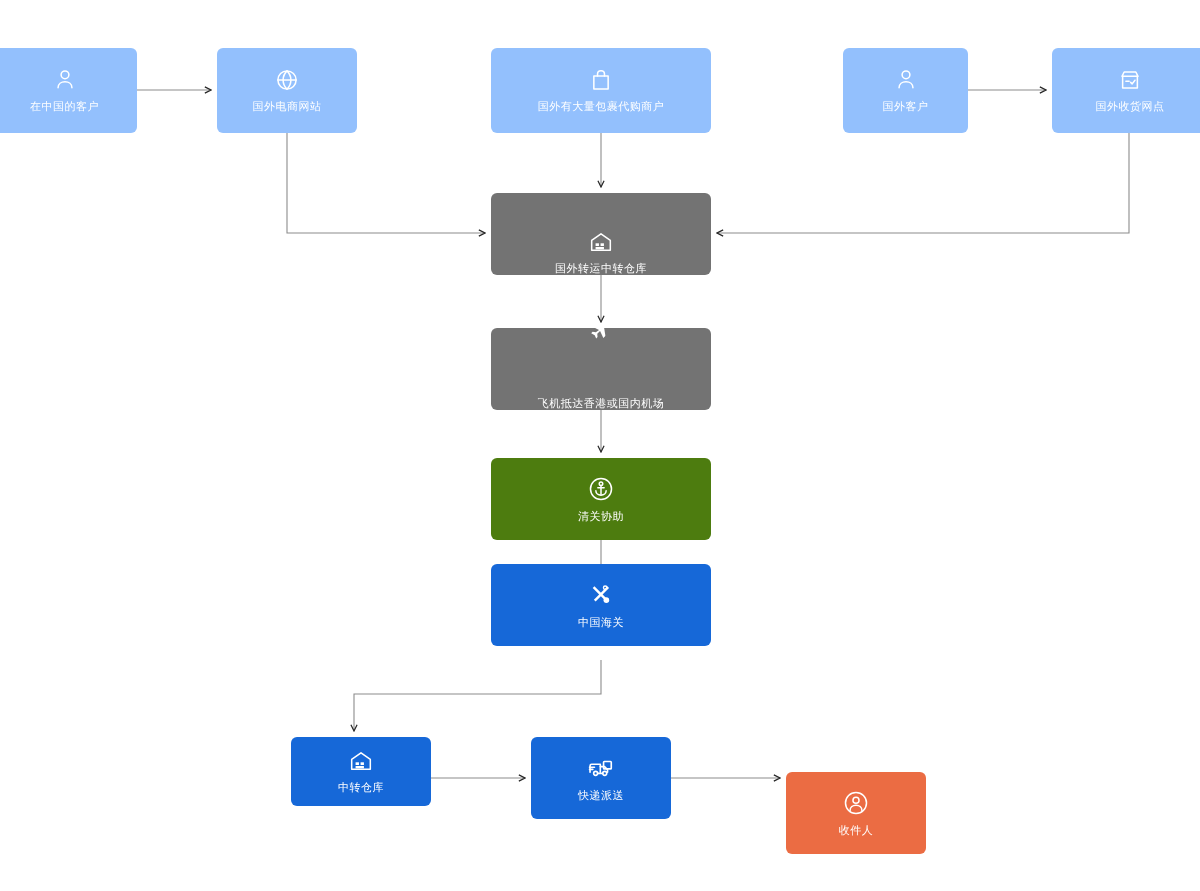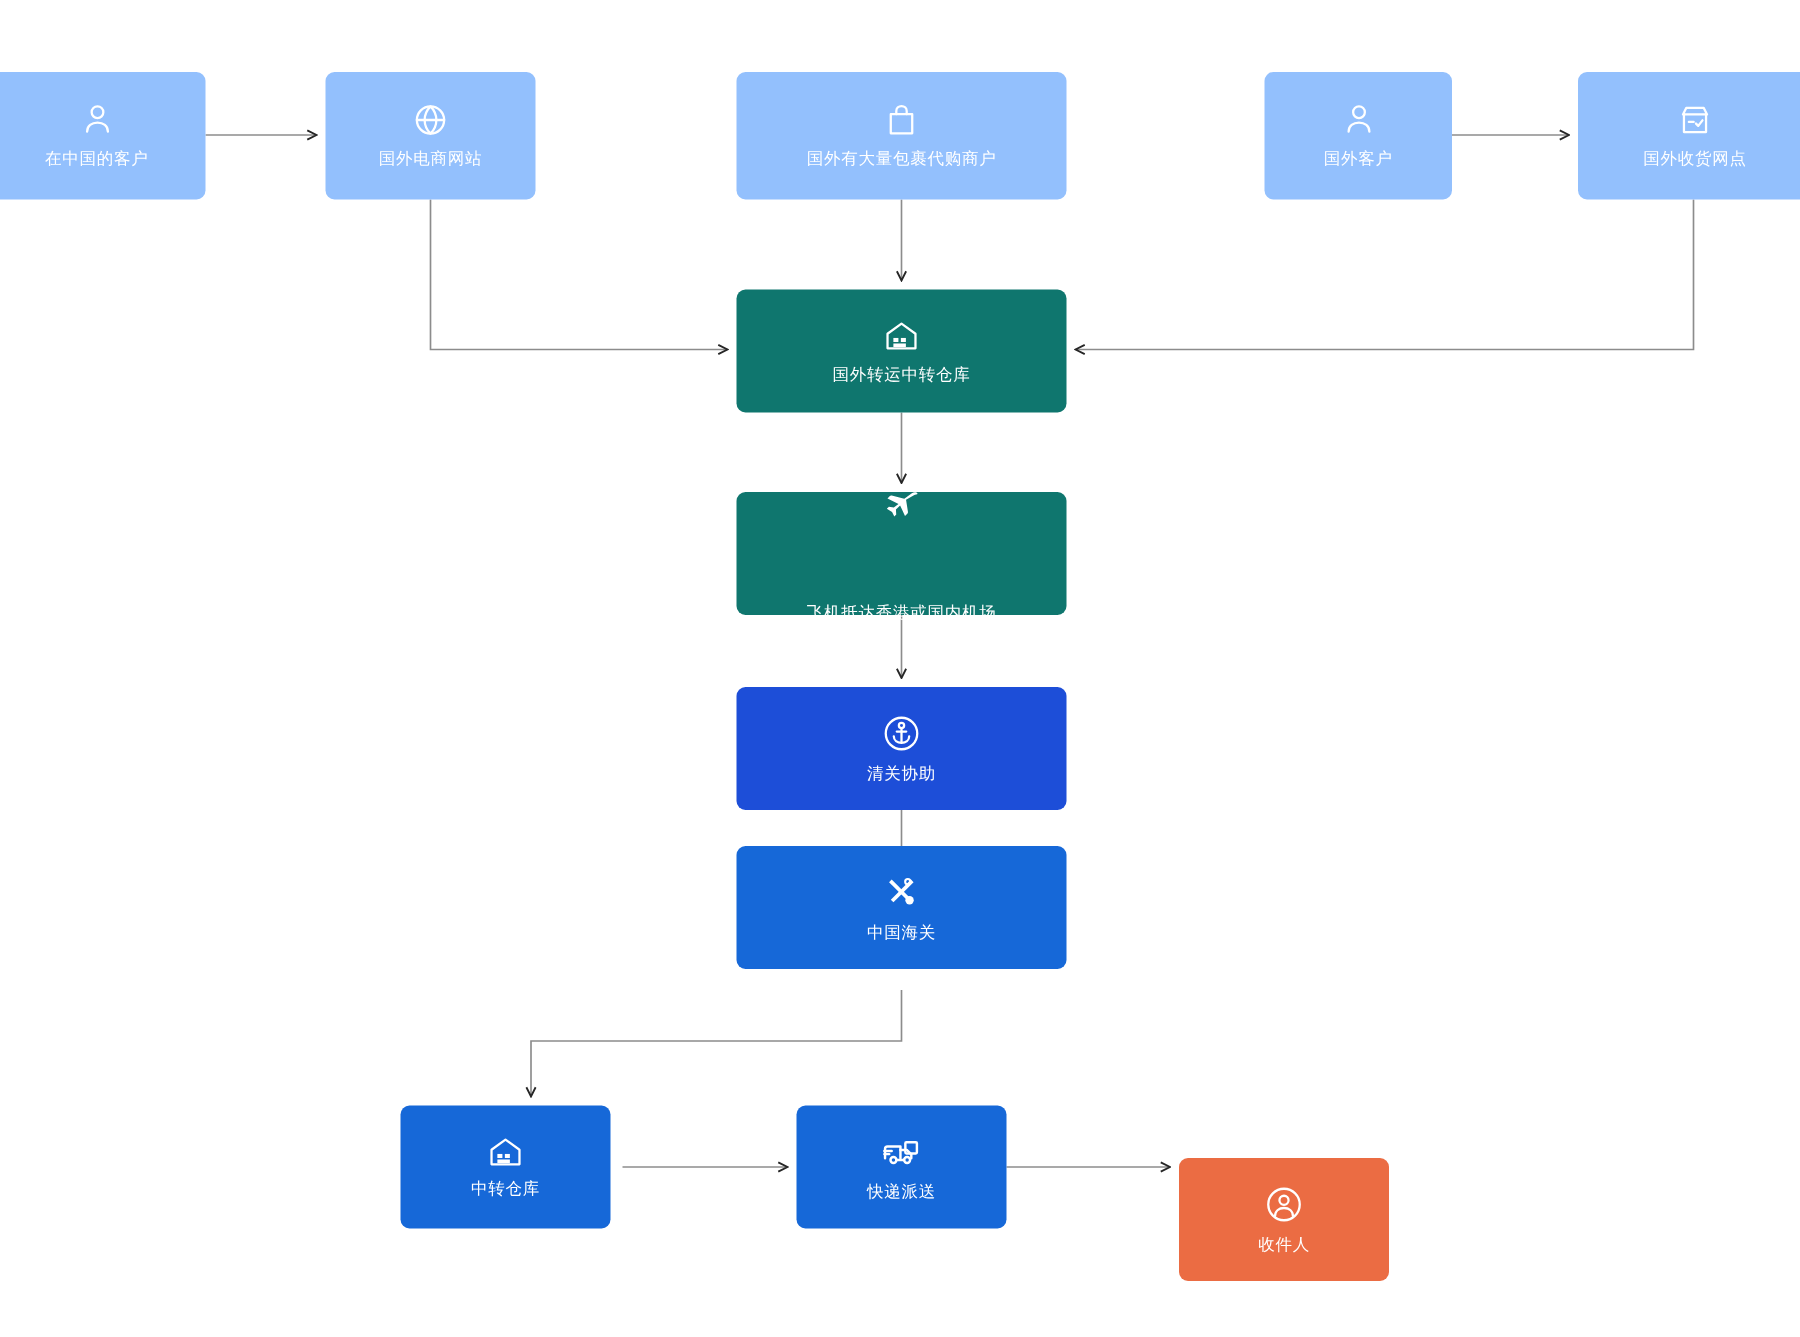--- a/index.html
+++ b/index.html
@@ -46,22 +46,22 @@
   .node .lbl {
     display: block;
     font-size: 11px;
     line-height: 1.2;
     letter-spacing: 0.5px;
     white-space: nowrap;
     color: #ffffff;
   }
   
   .c-light  { background: #93c0fd; }
-  .c-medium { background: #0f766e; }
-  .c-bright { background: #1d4ed8; }
+  .c-medium { background: #737373; justify-content: flex-end; }
+  .c-bright { background: #4d7c0f; }
   .c-deep   { background: #1668d8; }
   .c-orange { background: #eb6c43; }
 </style>
 </head>
 <body>
 
 <div id="canvas">
 
   <svg id="edge-layer" viewBox="0 0 1200 891" width="1200" height="891">
     <defs>
@@ -188,21 +188,21 @@
       <svg width="28" height="28" viewBox="0 0 24 24" fill="#ffffff" stroke="none">
         <path d="M6.4 4.6 L17.9 16.1 L16.4 17.6 L4.9 6.1 Z"></path>
         <path d="M17.4 4.6 L18.9 6.1 L7.4 17.6 L5.9 16.1 Z"></path>
         <circle cx="16.6" cy="16.4" r="2.4"></circle>
         <circle cx="15.6" cy="5.8" r="1.5" fill="none" stroke="#ffffff" stroke-width="1.2"></circle>
       </svg>
     </span>
     <span class="lbl">中国海关</span>
   </div>
 
-  <div class="node c-deep" style="left:267px; top:737px; width:140px; height:82px;font-family:Liberation Mono, monospace;">
+  <div class="node c-deep" style="left:291px; top:737px; width:140px; height:69px;">
     <span class="ico">
       <svg width="26" height="26" viewBox="0 0 24 24" fill="none" stroke="#ffffff" stroke-width="1.4" stroke-linecap="round" stroke-linejoin="round">
         <path d="M3.4 10.6 L12 4.4 L20.6 10.6 V19.6 H3.4 Z"></path>
         <rect x="7" y="13.2" width="3.1" height="2.5" fill="#ffffff" stroke="none"></rect>
         <rect x="11.6" y="13.2" width="3.1" height="2.5" fill="#ffffff" stroke="none"></rect>
         <rect x="7" y="16.6" width="7.7" height="2.2" fill="#ffffff" stroke="none"></rect>
       </svg>
     </span>
     <span class="lbl">中转仓库</span>
   </div>

